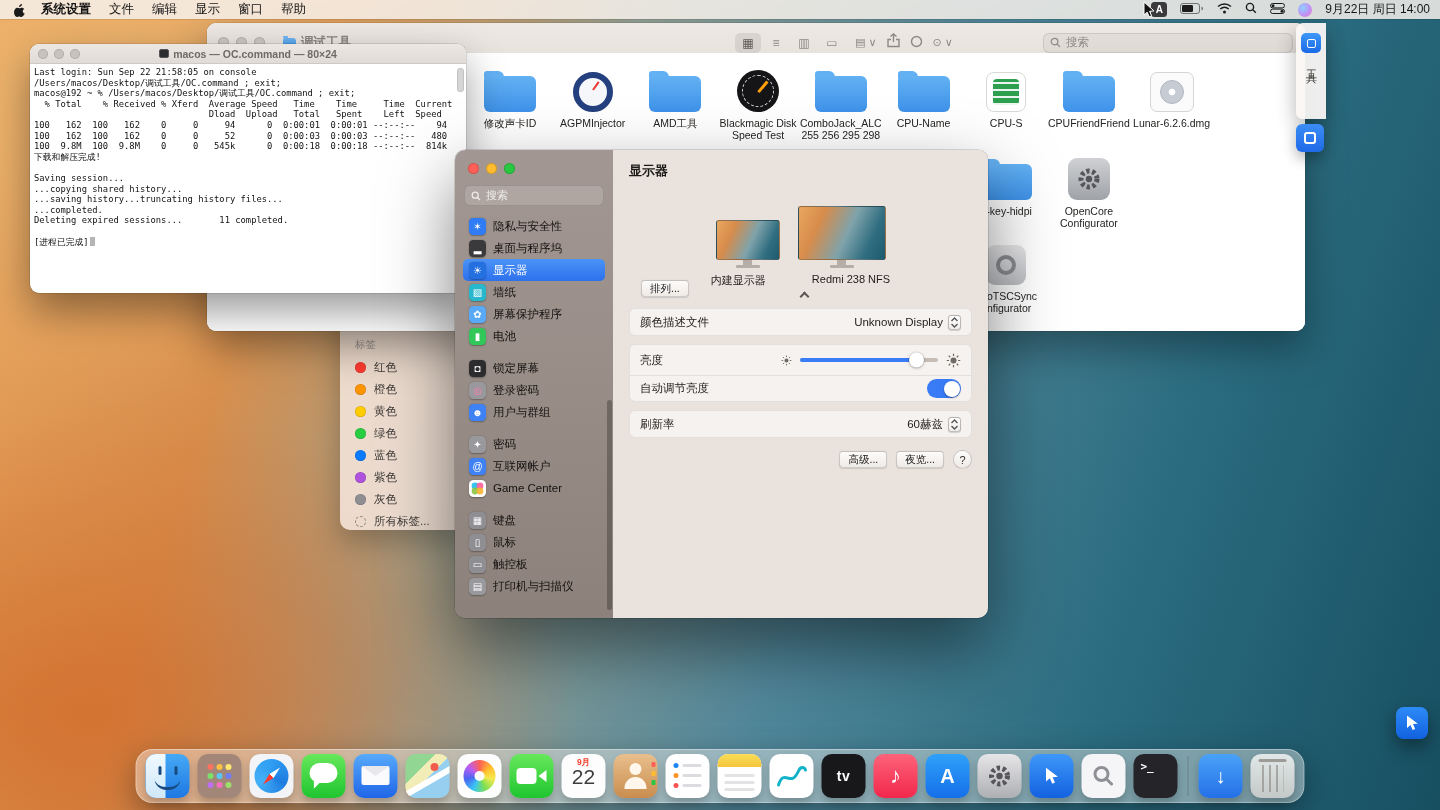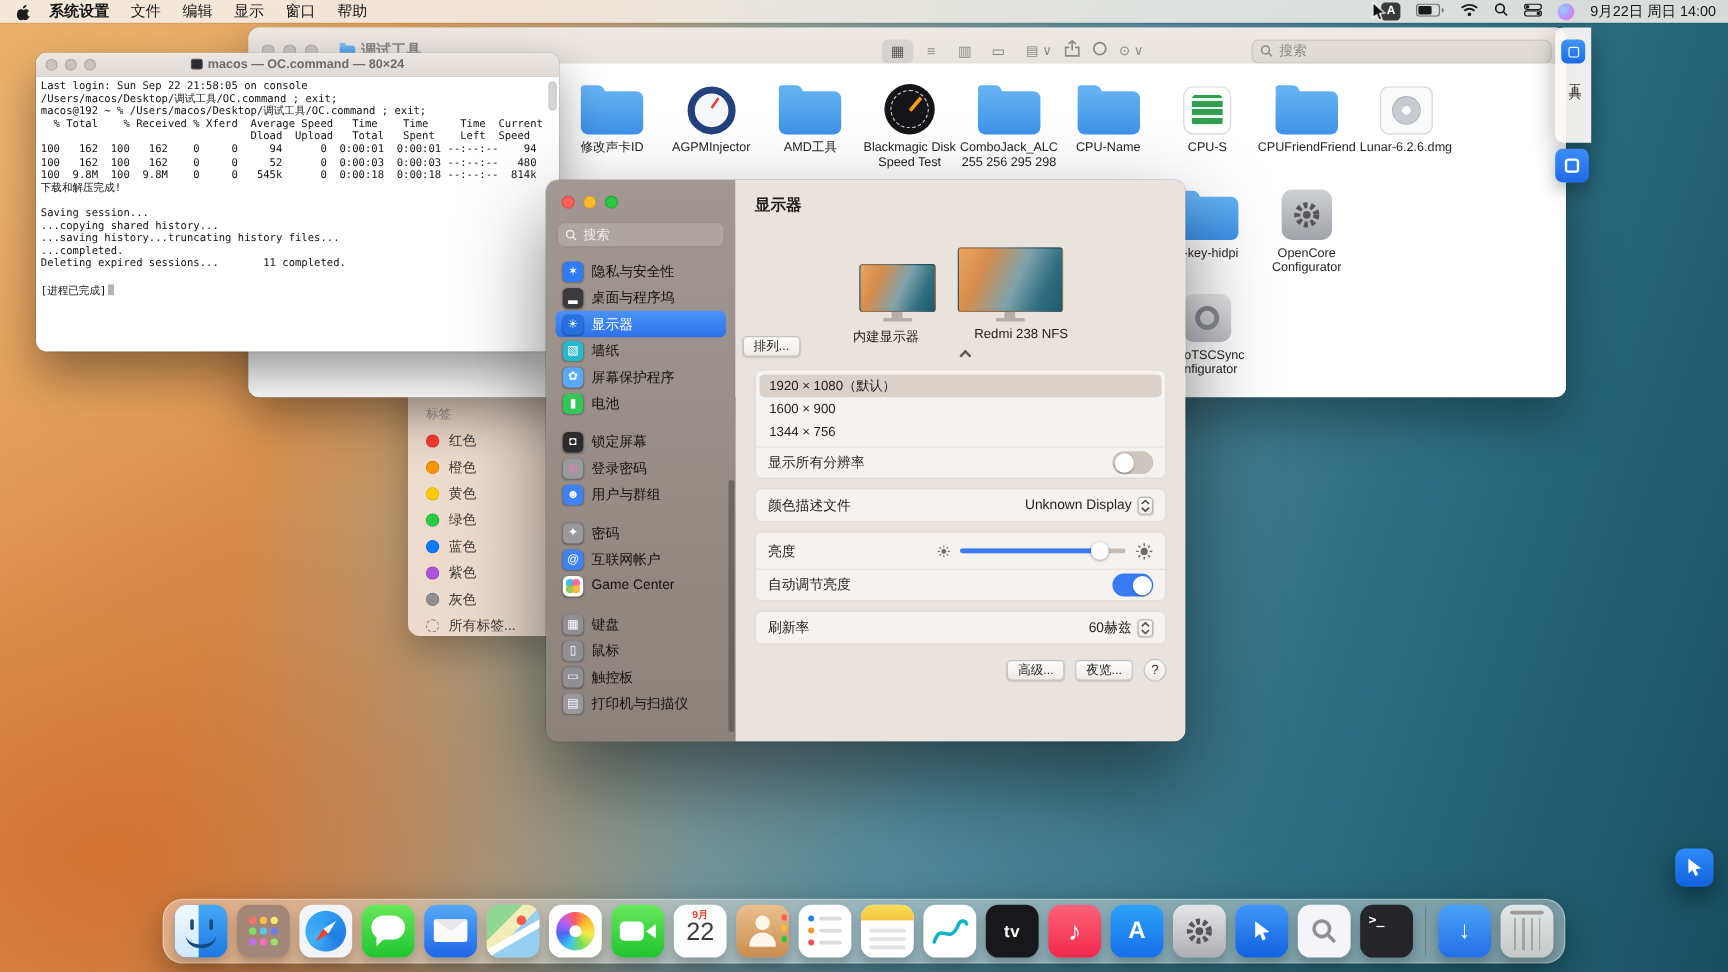--- a/index.html
+++ b/index.html
@@ -123,21 +123,21 @@
   .screen.small { width:64px; height:40px; }
   .screen.large { width:88px; height:54px; }
   .stand { width:9px; height:5px; background:#b5ada6; }
   .base { width:24px; height:3px; background:#b5ada6; border-radius:1px; }
   .display-labels { display:flex; justify-content:center; gap:46px; margin-top:5px; font-size:11px; color:#201e1c; }
   .dcaret { width:7px; height:7px; border-left:2px solid #5b5652; border-top:2px solid #5b5652;
     transform:rotate(45deg); margin:5px auto 0; margin-left:172px; }
   .btn-small { height:17px; padding:0 8px; font-size:10.5px; border-radius:4px; color:#222;
     background:linear-gradient(#fdfcfb,#efeae6); border:1px solid rgba(0,0,0,0.18);
     box-shadow:0 0.5px 1px rgba(0,0,0,0.12); display:inline-flex; align-items:center; }
-  #arrange-btn { position:absolute; left:6px; top:130px; }
+  #arrange-btn { position:absolute; left:28px; top:130px; }
   .card { background:rgba(255,255,255,0.55); border:1px solid rgba(0,0,0,0.08); border-radius:6px; margin-top:8px; }
   .card:first-of-type { margin-top:16px; }
   .row { display:flex; align-items:center; justify-content:space-between; padding:0 10px;
     font-size:11.5px; color:#1f1d1b; height:26px; }
   .row + .row, .row.bordered { border-top:1px solid rgba(0,0,0,0.08); }
   .val { display:flex; align-items:center; gap:5px; }
   .stepper { width:13px; height:15px; border-radius:3.5px; background:linear-gradient(#fff,#f0ece9);
     border:0.5px solid rgba(0,0,0,0.25); box-shadow:0 0.5px 1px rgba(0,0,0,0.15);
     display:flex; align-items:center; justify-content:center; }
   .res-list { padding:3px; }
@@ -590,33 +590,20 @@
       </div>
     </div>
     <div class="display-labels">
       <span>内建显示器</span>
       <span>Redmi 238 NFS</span>
     </div>
     <div class="dcaret"></div>
     <span class="btn-small" id="arrange-btn">排列...</span>
 
 
-    <div class="card">
-      <div class="res-list" id="res-list">
-          <div class="res-row sel">1920 × 1080（默认）</div>
-          <div class="res-row">1600 × 900</div>
-          <div class="res-row">1344 × 756</div>
-        </div>
-      <div class="row bordered">
-        <span>显示所有分辨率</span>
-        <span class="toggle" id="show-all-toggle">
-            <span class="knob"></span>
-          </span>
-      </div>
-    </div>
 
     <div class="card">
       <div class="row">
         <span>颜色描述文件</span>
         <span class="val">
           <span>Unknown Display</span>
           <span class="stepper">
               <svg width="9" height="11" viewBox="0 0 9 11">
                 <polyline points="1.5,4 4.5,1 7.5,4" fill="none" stroke="#555" stroke-width="1.4"></polyline>
                 <polyline points="1.5,7 4.5,10 7.5,7" fill="none" stroke="#555" stroke-width="1.4"></polyline>

